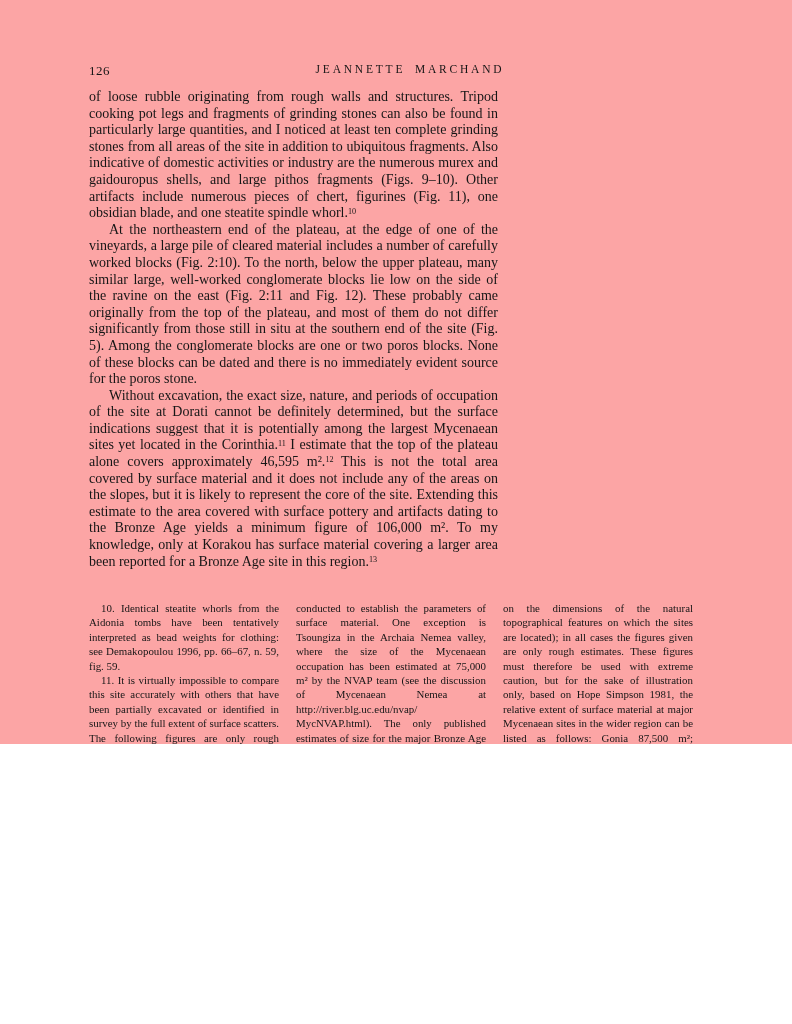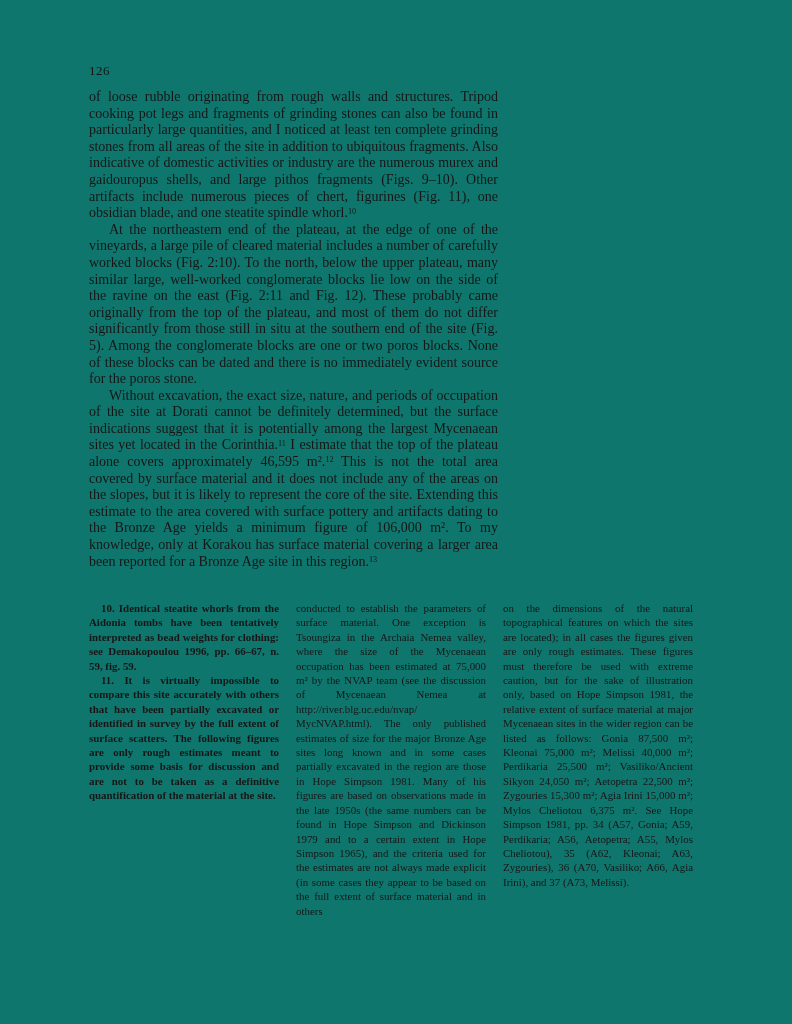--- a/index.html
+++ b/index.html
@@ -1,20 +1,20 @@
 <!DOCTYPE html>
 <html><head>
 <meta charset="utf-8">
 <style>
   html, body { margin: 0; padding: 0; background: #ffffff; }
   .page {
     position: relative;
     width: 792px;
-    height: 1024px;
-    background: #0f766e;
+    height: 744px;
+    background: #fca5a5;
     font-family: "Liberation Serif", serif;
     color: #161616;
     overflow: hidden;
   }
   .header {
     position: absolute;
     top: 63px;
     left: 89px;
     width: 642px;
     height: 16px;
@@ -56,29 +56,30 @@
     left: 89px;
     width: 604px;
     display: flex;
     gap: 17px;
     font-size: 10.9px;
     line-height: 14.4px;
     text-align: justify;
   }
   .fn-col { width: 190px; }
   .fn-col p { margin: 0; }
-  .fn-col p.note { text-indent: 12px; font-weight: bold; }
+  .fn-col p.note { text-indent: 12px; }
 </style>
 </head>
 <body>
 
 <div class="page">
 
   <div class="header">
     <span class="page-number">126</span>
+    <div class="running-head">JEANNETTE MARCHAND</div>
   </div>
 
   <div class="body-text">
     <p class="para"><span>of loose rubble originating from rough walls and structures. Tripod cooking pot legs and fragments of grinding stones can also be found in particularly large quantities, and I noticed at least ten complete grinding stones from all areas of the site in addition to ubiquitous fragments. Also indicative of domestic activities or industry are the numerous murex and gaidouropus shells, and large pithos fragments (Figs. 9–10). Other artifacts include numerous pieces of chert, figurines (Fig. 11), one obsidian blade, and one steatite spindle whorl.</span><sup class="fnref">10</sup></p>
     <p class="para indent"><span>At the northeastern end of the plateau, at the edge of one of the vineyards, a large pile of cleared material includes a number of carefully worked blocks (Fig. 2:10). To the north, below the upper plateau, many similar large, well-worked conglomerate blocks lie low on the side of the ravine on the east (Fig. 2:11 and Fig. 12). These probably came originally from the top of the plateau, and most of them do not differ significantly from those still in situ at the southern end of the site (Fig. 5). Among the conglomerate blocks are one or two poros blocks. None of these blocks can be dated and there is no immediately evident source for the poros stone.</span></p>
     <p class="para indent"><span>Without excavation, the exact size, nature, and periods of occupation of the site at Dorati cannot be definitely determined, but the surface indications suggest that it is potentially among the largest Mycenaean sites yet located in the Corinthia.</span><sup class="fnref">11</sup><span> I estimate that the top of the plateau alone covers approximately 46,595 m².</span><sup class="fnref">12</sup><span> This is not the total area covered by surface material and it does not include any of the areas on the slopes, but it is likely to represent the core of the site. Extending this estimate to the area covered with surface pottery and artifacts dating to the Bronze Age yields a minimum figure of 106,000 m². To my knowledge, only at Korakou has surface material covering a larger area been reported for a Bronze Age site in this region.</span><sup class="fnref">13</sup></p>
   </div>
 
   <div class="footnotes">
     <div class="fn-col">

